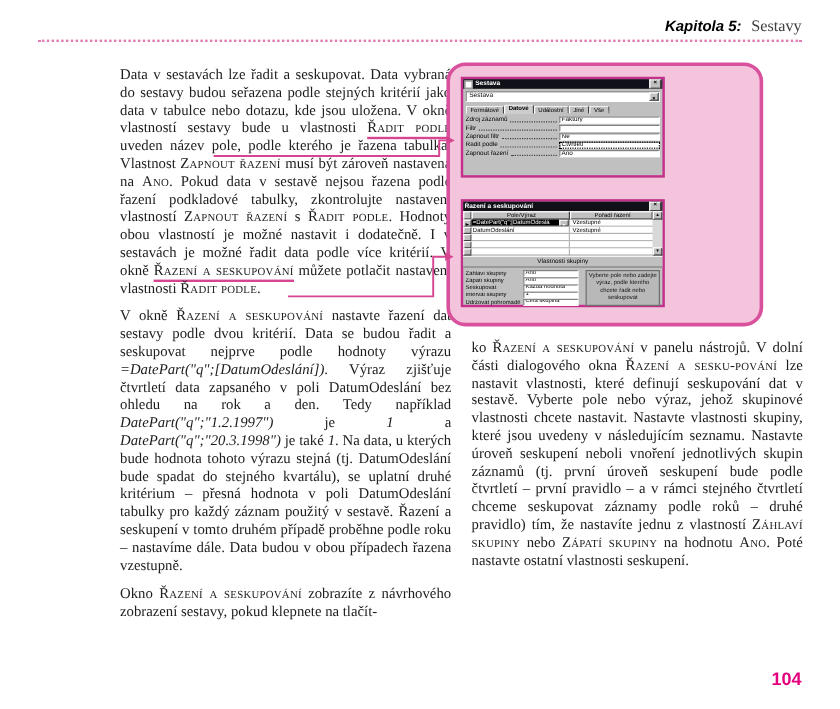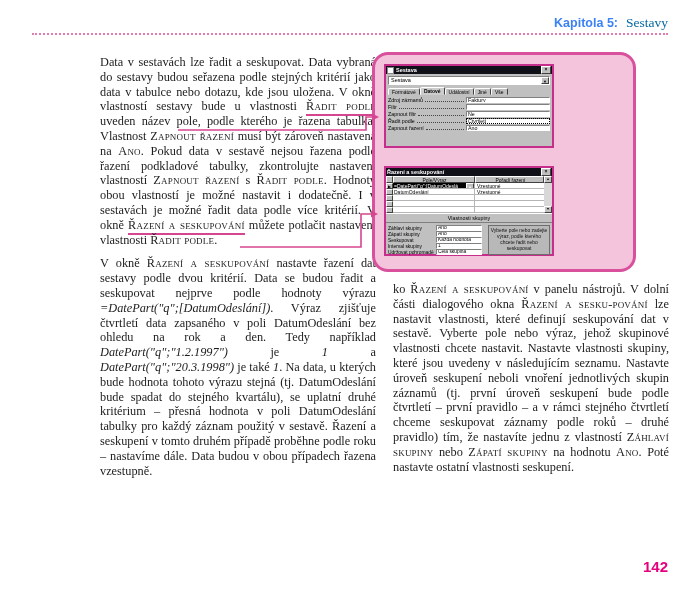--- a/index.html
+++ b/index.html
@@ -1,23 +1,23 @@
 <!DOCTYPE html>
 <html><head>
 <meta charset="utf-8">
 <style>
   html,body{margin:0;padding:0;background:#ffffff;}
   .page{position:relative;width:700px;height:591px;background:#ffffff;overflow:hidden;
         font-family:"Liberation Serif", serif;color:#1c1c1c;}
 
   
   .hdr{position:absolute;top:13px;right:32px;white-space:nowrap;}
-  .hdr .chap{font-family:"Liberation Sans",sans-serif;font-weight:bold;
-             font-size:12.5px;color:#3b82f6;}
-  .hdr .chtitle{font-size:13.5px;color:#0369a1;margin-left:4px;}
+  .hdr .chap{font-family:"Liberation Sans",sans-serif;font-style:italic;font-weight:bold;
+             font-size:12.5px;color:#000000;}
+  .hdr .chtitle{font-size:13.5px;color:#404040;margin-left:4px;}
   .hdr-rule{position:absolute;top:33px;left:32px;width:636px;height:0;
             border-top:2px dotted #e27bb0;}
 
   
   .col{position:absolute;text-align:justify;font-size:12.3px;line-height:14.8px;}
   .col-left{left:80px;top:55px;width:276px;margin-left:20px;}
   .col-right{left:393px;top:282px;width:276px;}
   .col p{margin:0 0 9px 0;}
   sc,scu{font-variant:small-caps;letter-spacing:.2px;}
   scu{border-bottom:2px solid #d6458f;padding-bottom:1px;}
@@ -108,20 +108,21 @@
 
   <div class="hdr">
     <span class="chap">Kapitola 5:</span>
     <span class="chtitle">Sestavy</span>
   </div>
   <div class="hdr-rule"></div>
 
   <div class="col col-left">
     <p>Data v sestavách lze řadit a seskupovat. Data vybraná do sestavy budou seřazena podle stejných kritérií jako data v tabulce nebo dotazu, kde jsou uložena. V okně vlastností sestavy bude u vlastnosti <scu>Řadit podle</scu> uveden název pole, podle kterého je řazena tabulka. Vlastnost <sc>Zapnout řazení</sc> musí být zároveň nastavena na <sc>Ano</sc>. Pokud data v sestavě nejsou řazena podle řazení podkladové tabulky, zkontrolujte nastavení vlastností <sc>Zapnout řazení</sc> s <sc>Řadit podle</sc>. Hodnoty obou vlastností je možné nastavit i dodatečně. I v sestavách je možné řadit data podle více kritérií. V okně <scu>Řazení a seskupování</scu> můžete potlačit nastavení vlastnosti <sc>Řadit podle</sc>.</p>
     <p>V okně <sc>Řazení a seskupování</sc> nastavte řazení dat sestavy podle dvou kritérií. Data se budou řadit a seskupovat nejprve podle hodnoty výrazu <i>=DatePart("q";[DatumOdeslání])</i>. Výraz zjišťuje čtvrtletí data zapsaného v poli DatumOdeslání bez ohledu na rok a den. Tedy například <i>DatePart("q";"1.2.1997")</i> je <i>1</i> a <i>DatePart("q";"20.3.1998")</i> je také <i>1</i>. Na data, u kterých bude hodnota tohoto výrazu stejná (tj. DatumOdeslání bude spadat do stejného kvartálu), se uplatní druhé kritérium – přesná hodnota v poli DatumOdeslání tabulky pro každý záznam použitý v sestavě. Řazení a seskupení v tomto druhém případě proběhne podle roku – nastavíme dále. Data budou v obou případech řazena vzestupně.</p>
+    <p>Okno <sc>Řazení a seskupování</sc> zobrazíte z návrhového zobrazení sestavy, pokud klepnete na tlačít-</p>
   </div>
 
   <div class="col col-right">
     <p>ko <sc>Řazení a seskupování</sc> v panelu nástrojů. V dolní části dialogového okna <sc>Řazení a sesku</sc>-<sc>pování</sc> lze nastavit vlastnosti, které definují seskupování dat v sestavě. Vyberte pole nebo výraz, jehož skupinové vlastnosti chcete nastavit. Nastavte vlastnosti skupiny, které jsou uvedeny v následujícím seznamu. Nastavte úroveň seskupení neboli vnoření jednotlivých skupin záznamů (tj. první úroveň seskupení bude podle čtvrtletí – první pravidlo – a v rámci stejného čtvrtletí chceme seskupovat záznamy podle roků – druhé pravidlo) tím, že nastavíte jednu z vlastností <sc>Záhlaví sku</sc><sc>piny</sc> nebo <sc>Zápatí skupiny</sc> na hodnotu <sc>Ano</sc>. Poté nastavte ostatní vlastnosti seskupení.</p>
   </div>
 
   <div class="panel">
 
     <div class="win win1">
       <div class="tbar">
@@ -247,14 +248,14 @@
     </div>
   </div>
 
   <svg class="connectors" viewBox="0 0 700 591" xmlns="http://www.w3.org/2000/svg">
     <polyline points="178,130 366,130 366,117 373,117" fill="none" stroke="#d6458f" stroke-width="1.6"></polyline>
     <polygon points="372,113.5 379,117 372,120.5" fill="#d6458f"></polygon>
     <polyline points="240,247 361,247 361,214 372,214" fill="none" stroke="#d6458f" stroke-width="1.6"></polyline>
     <polygon points="371,210.5 378,214 371,217.5" fill="#d6458f"></polygon>
   </svg>
 
-  <div class="pagenum">142</div>
+  <div class="pagenum">104</div>
 </div>
 
 </body></html>

